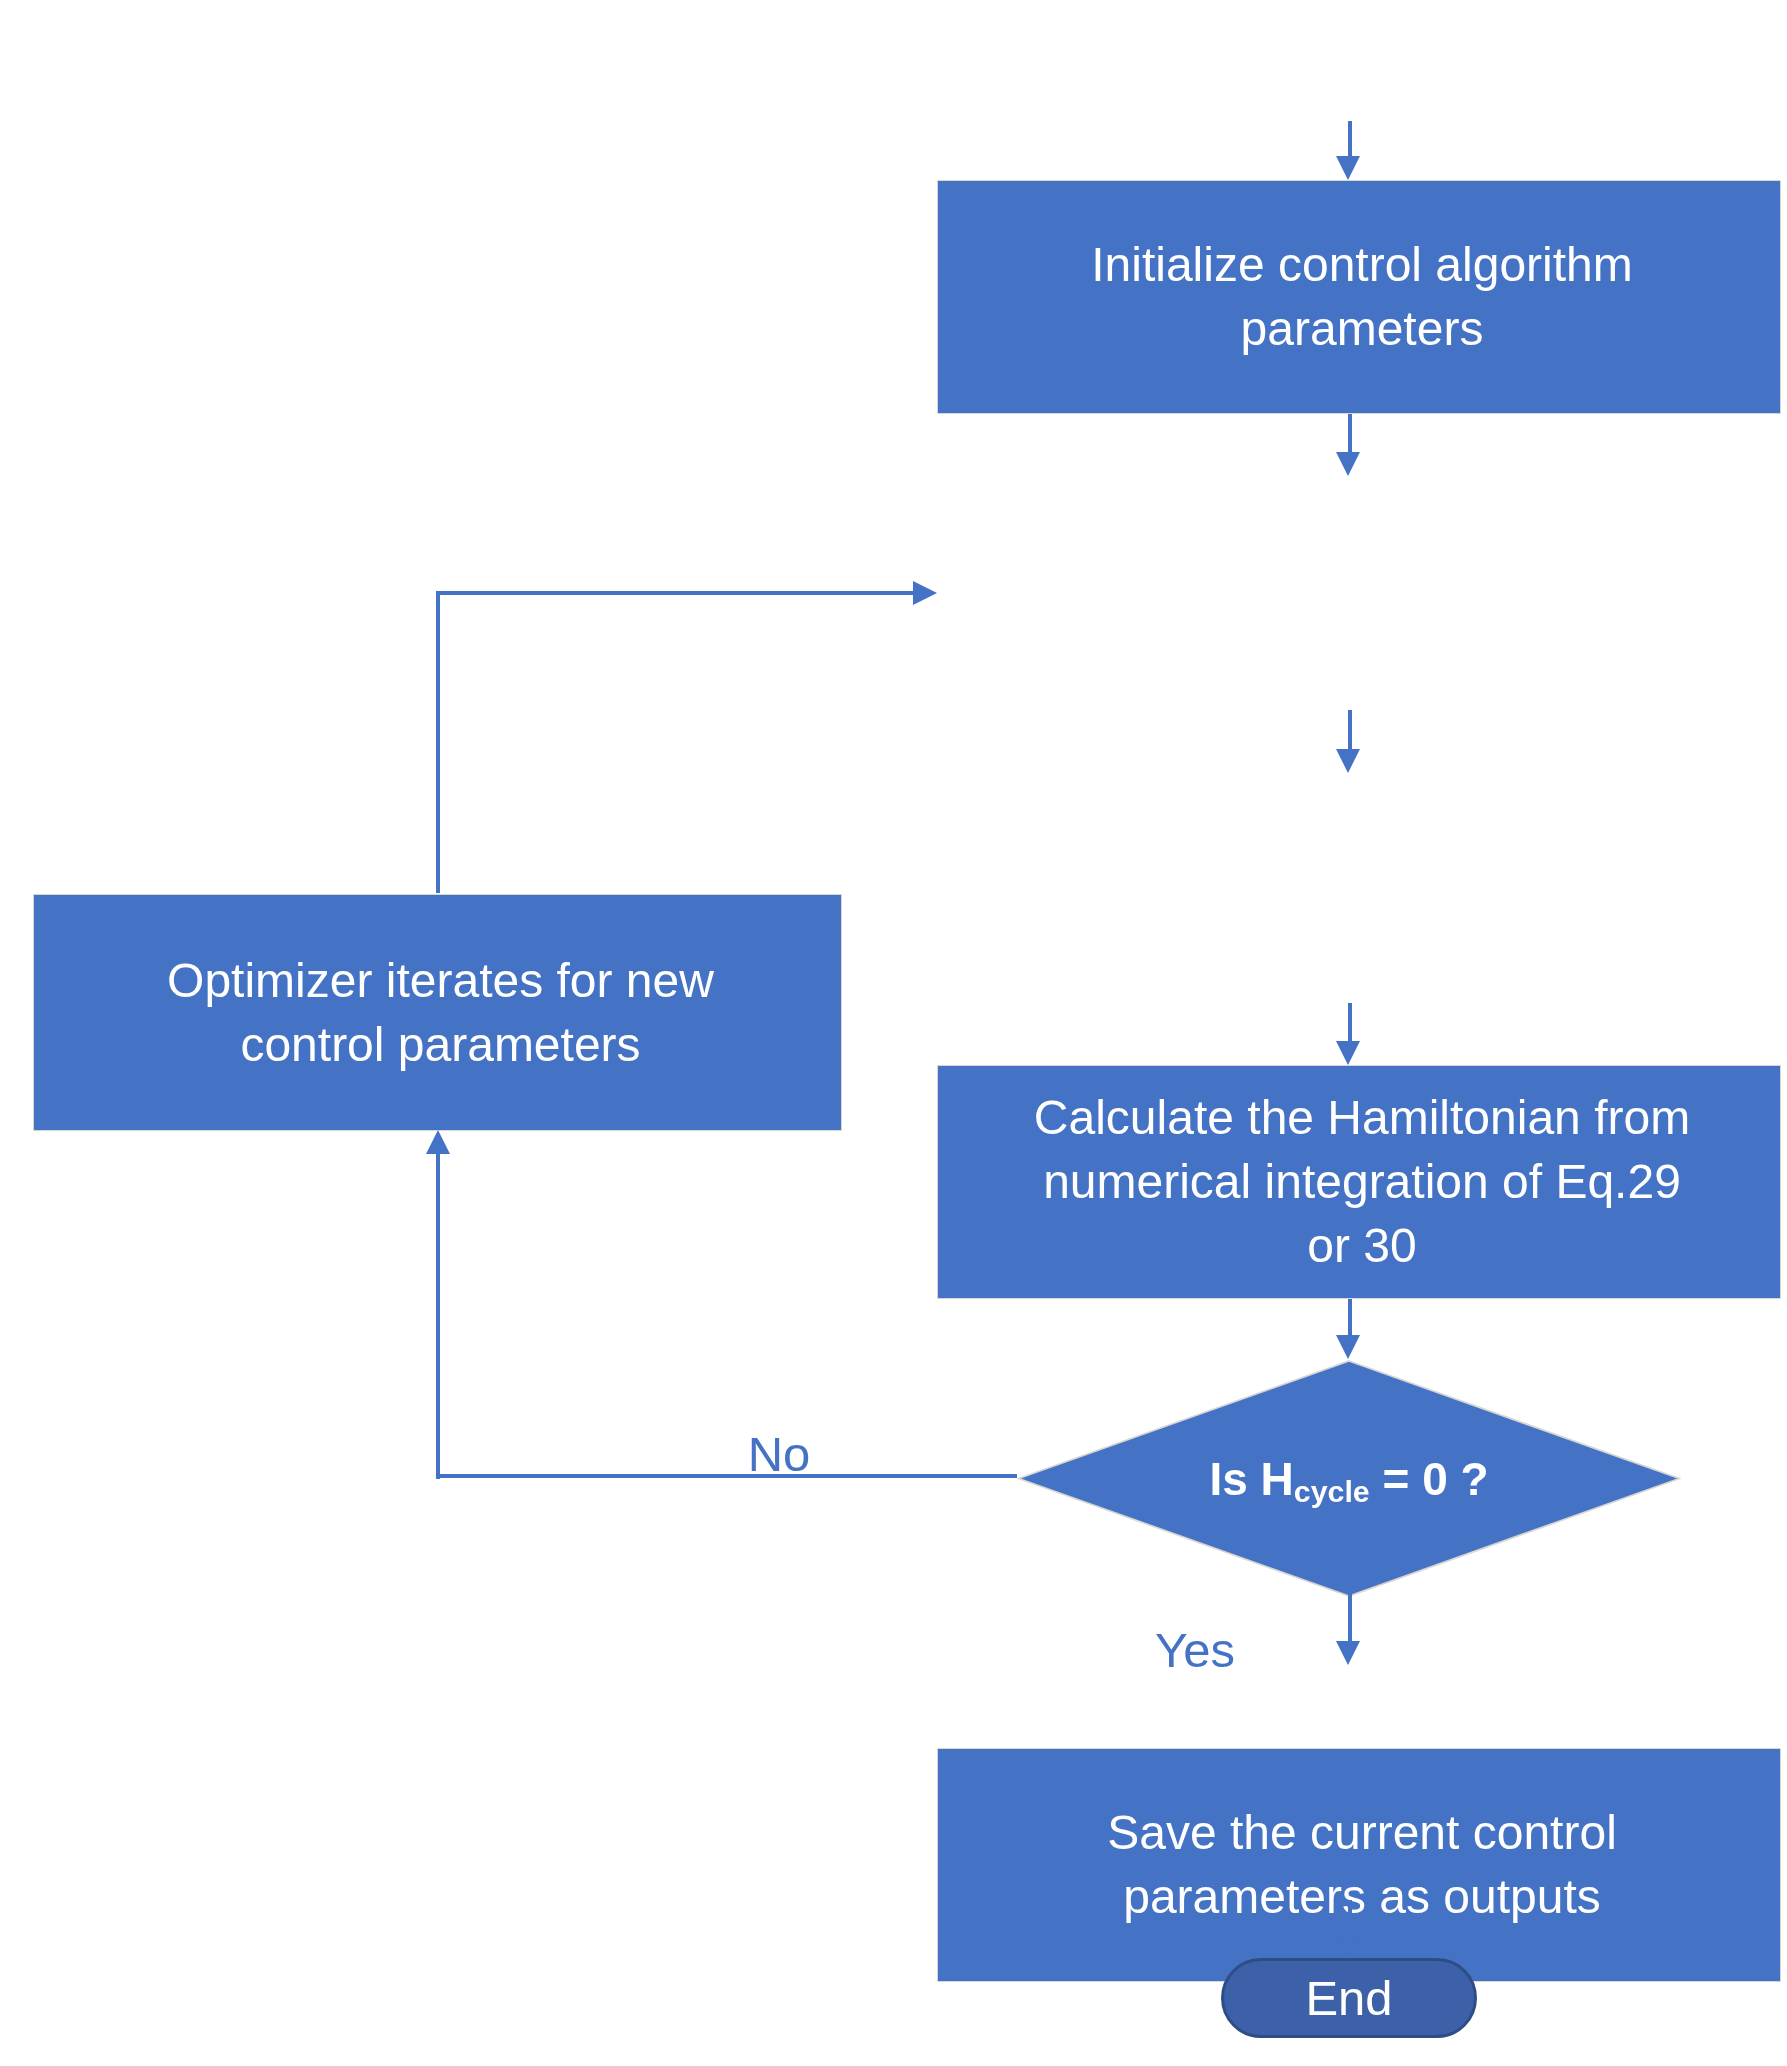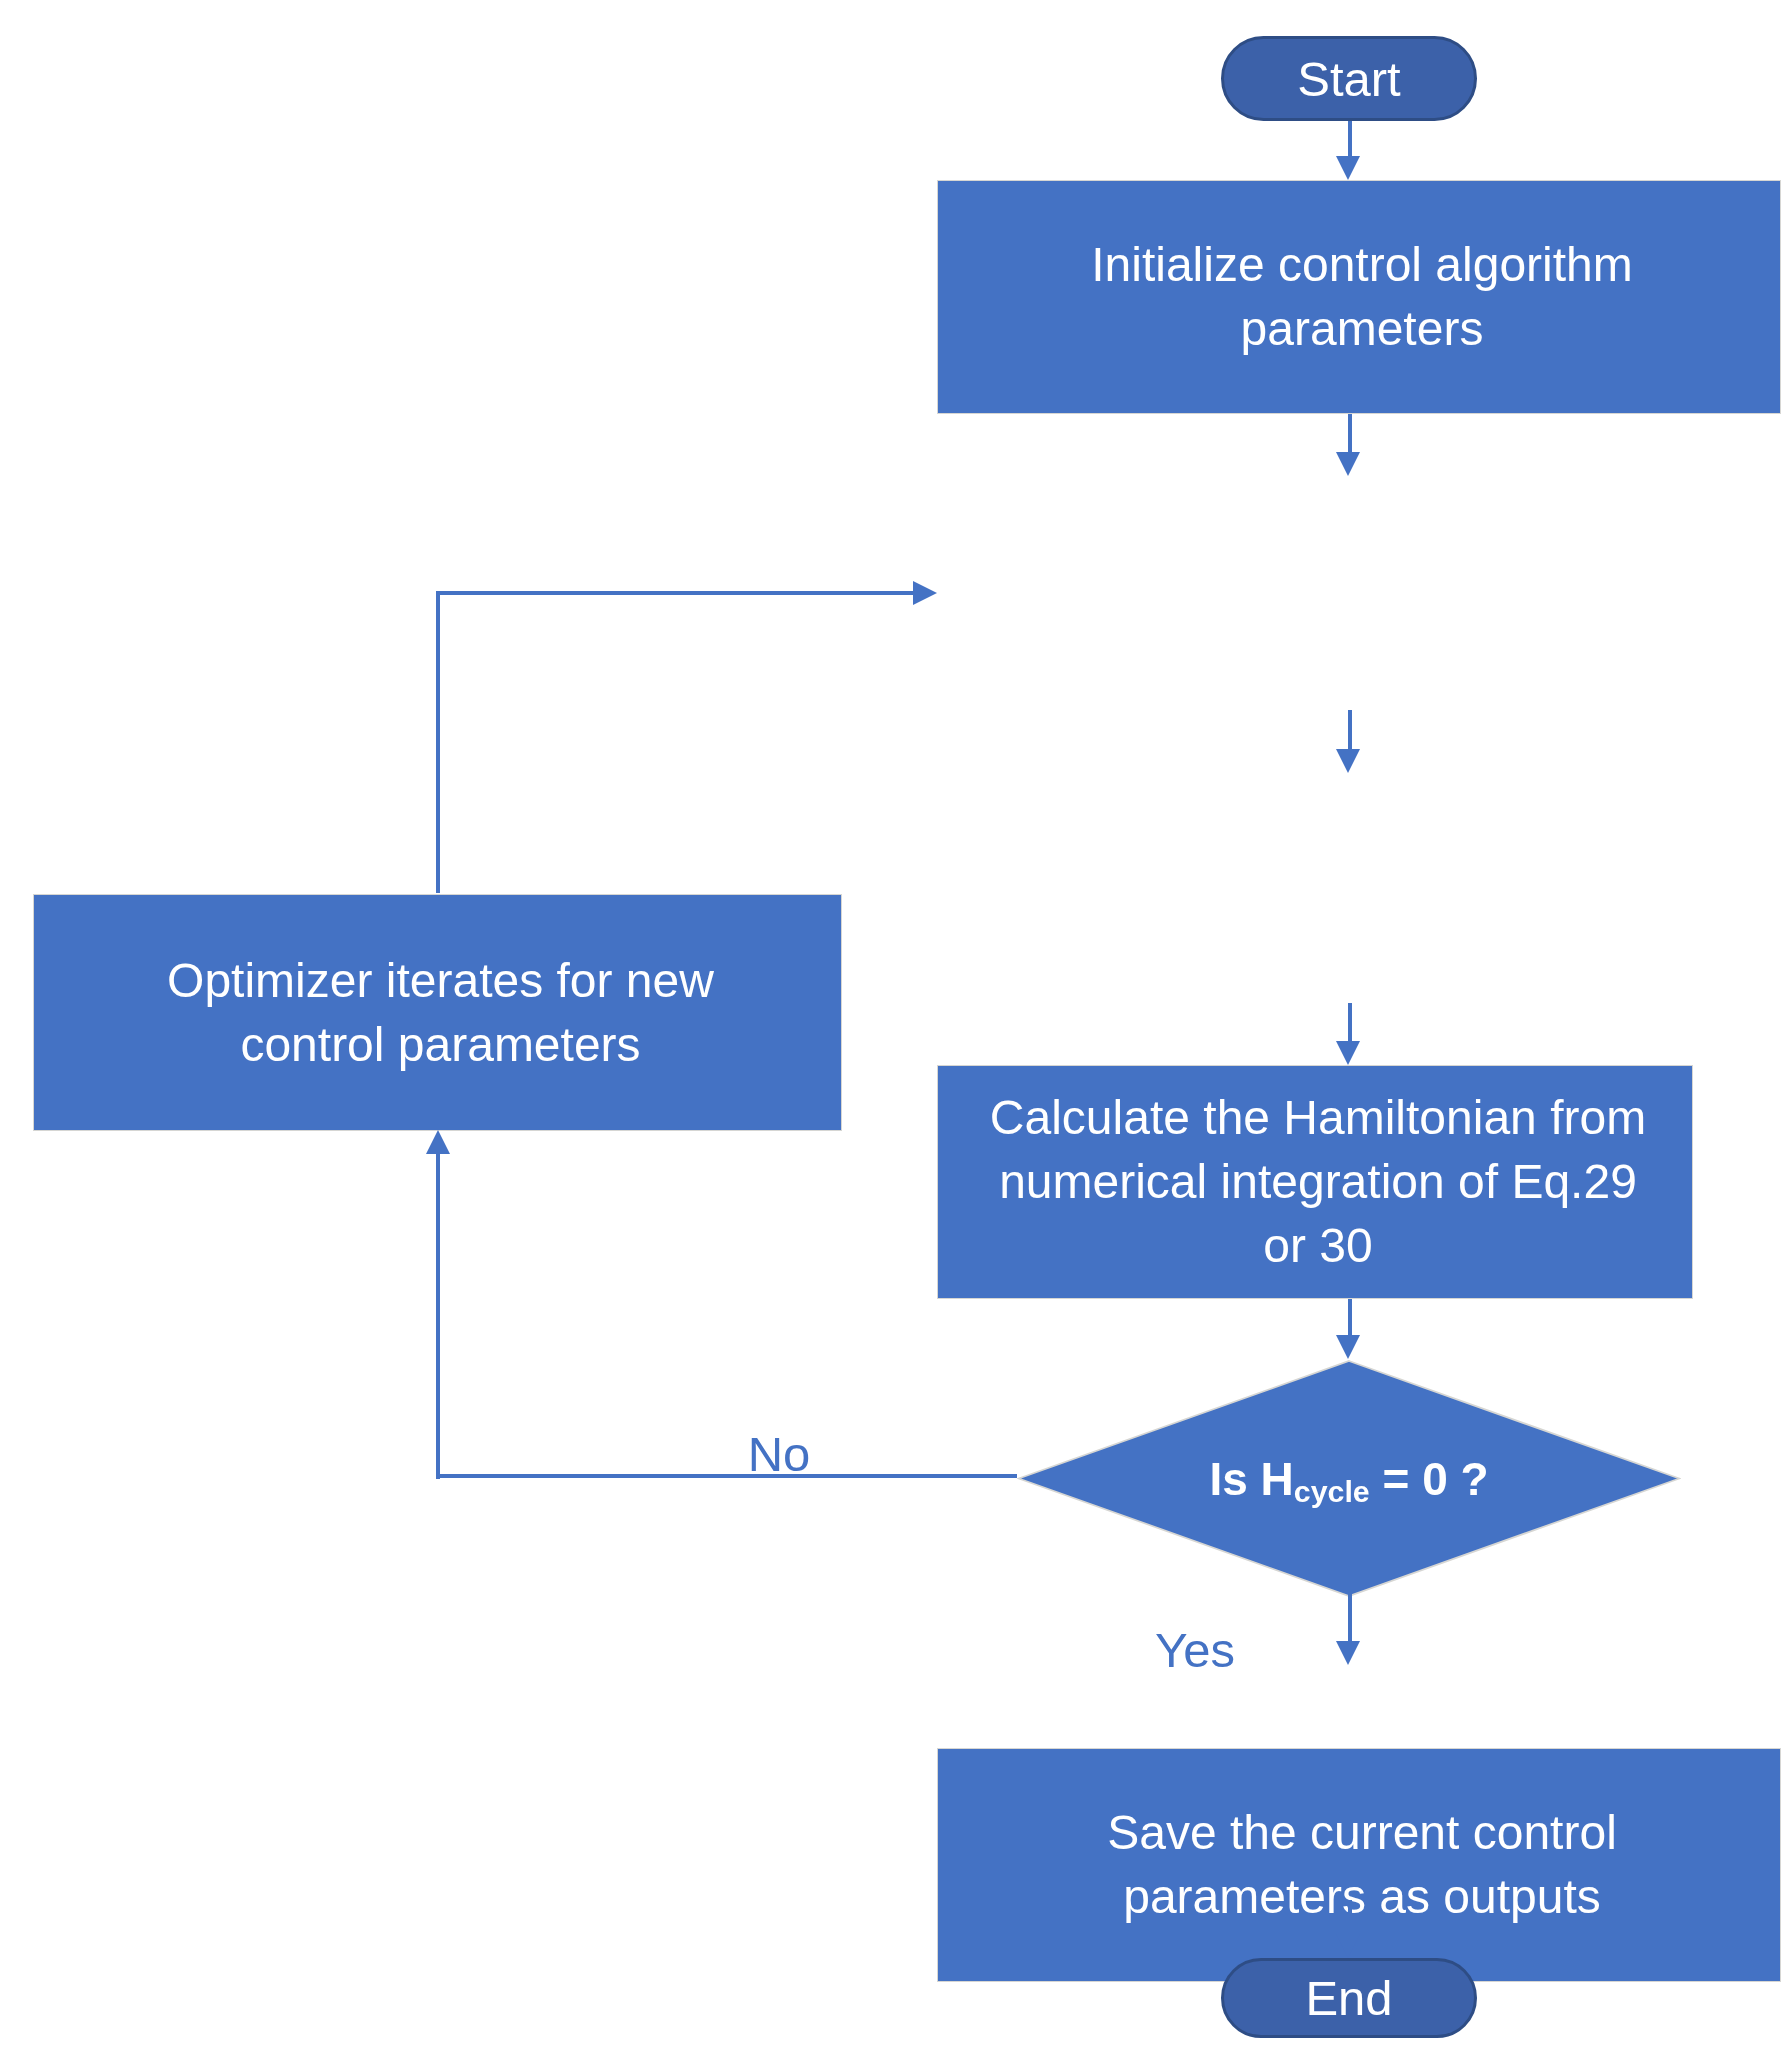--- a/index.html
+++ b/index.html
@@ -62,23 +62,20 @@
     position:absolute;
     color:var(--edge-label-text);
     font-size:49px;line-height:1.1;margin-top:24px;
   }
 </style>
 </head>
 <body>
 
 <div class="canvas">
 
-  <div class="node pill" style="left:1221px;top:36px;width:256px;height:85px;">
-    <span class="node-label">Start</span>
-  </div>
 
   <div>
     <div class="vline" style="left:1348px;top:121px;height:36px;"></div>
     <div class="head-down" style="left:1336px;top:156px;"></div>
   </div>
 
   <div class="node rect" style="left:937px;top:180px;width:844px;height:234px;">
     <span class="node-label">Initialize control algorithm
 parameters</span>
   </div>
@@ -93,21 +90,21 @@
     <div class="vline" style="left:1348px;top:710px;height:39px;"></div>
     <div class="head-down" style="left:1336px;top:749px;"></div>
   </div>
 
 
   <div>
     <div class="vline" style="left:1348px;top:1003px;height:38px;"></div>
     <div class="head-down" style="left:1336px;top:1041px;"></div>
   </div>
 
-  <div class="node rect" style="left:937px;top:1065px;width:756px;height:234px;justify-content:center;">
+  <div class="node rect" style="left:937px;top:1065px;width:844px;height:234px;justify-content:center;">
     <span class="node-label">Calculate the Hamiltonian from
 numerical integration of Eq.29
 or 30</span>
   </div>
 
   <div>
     <div class="vline" style="left:1348px;top:1299px;height:37px;"></div>
     <div class="head-down" style="left:1336px;top:1335px;"></div>
   </div>
 

